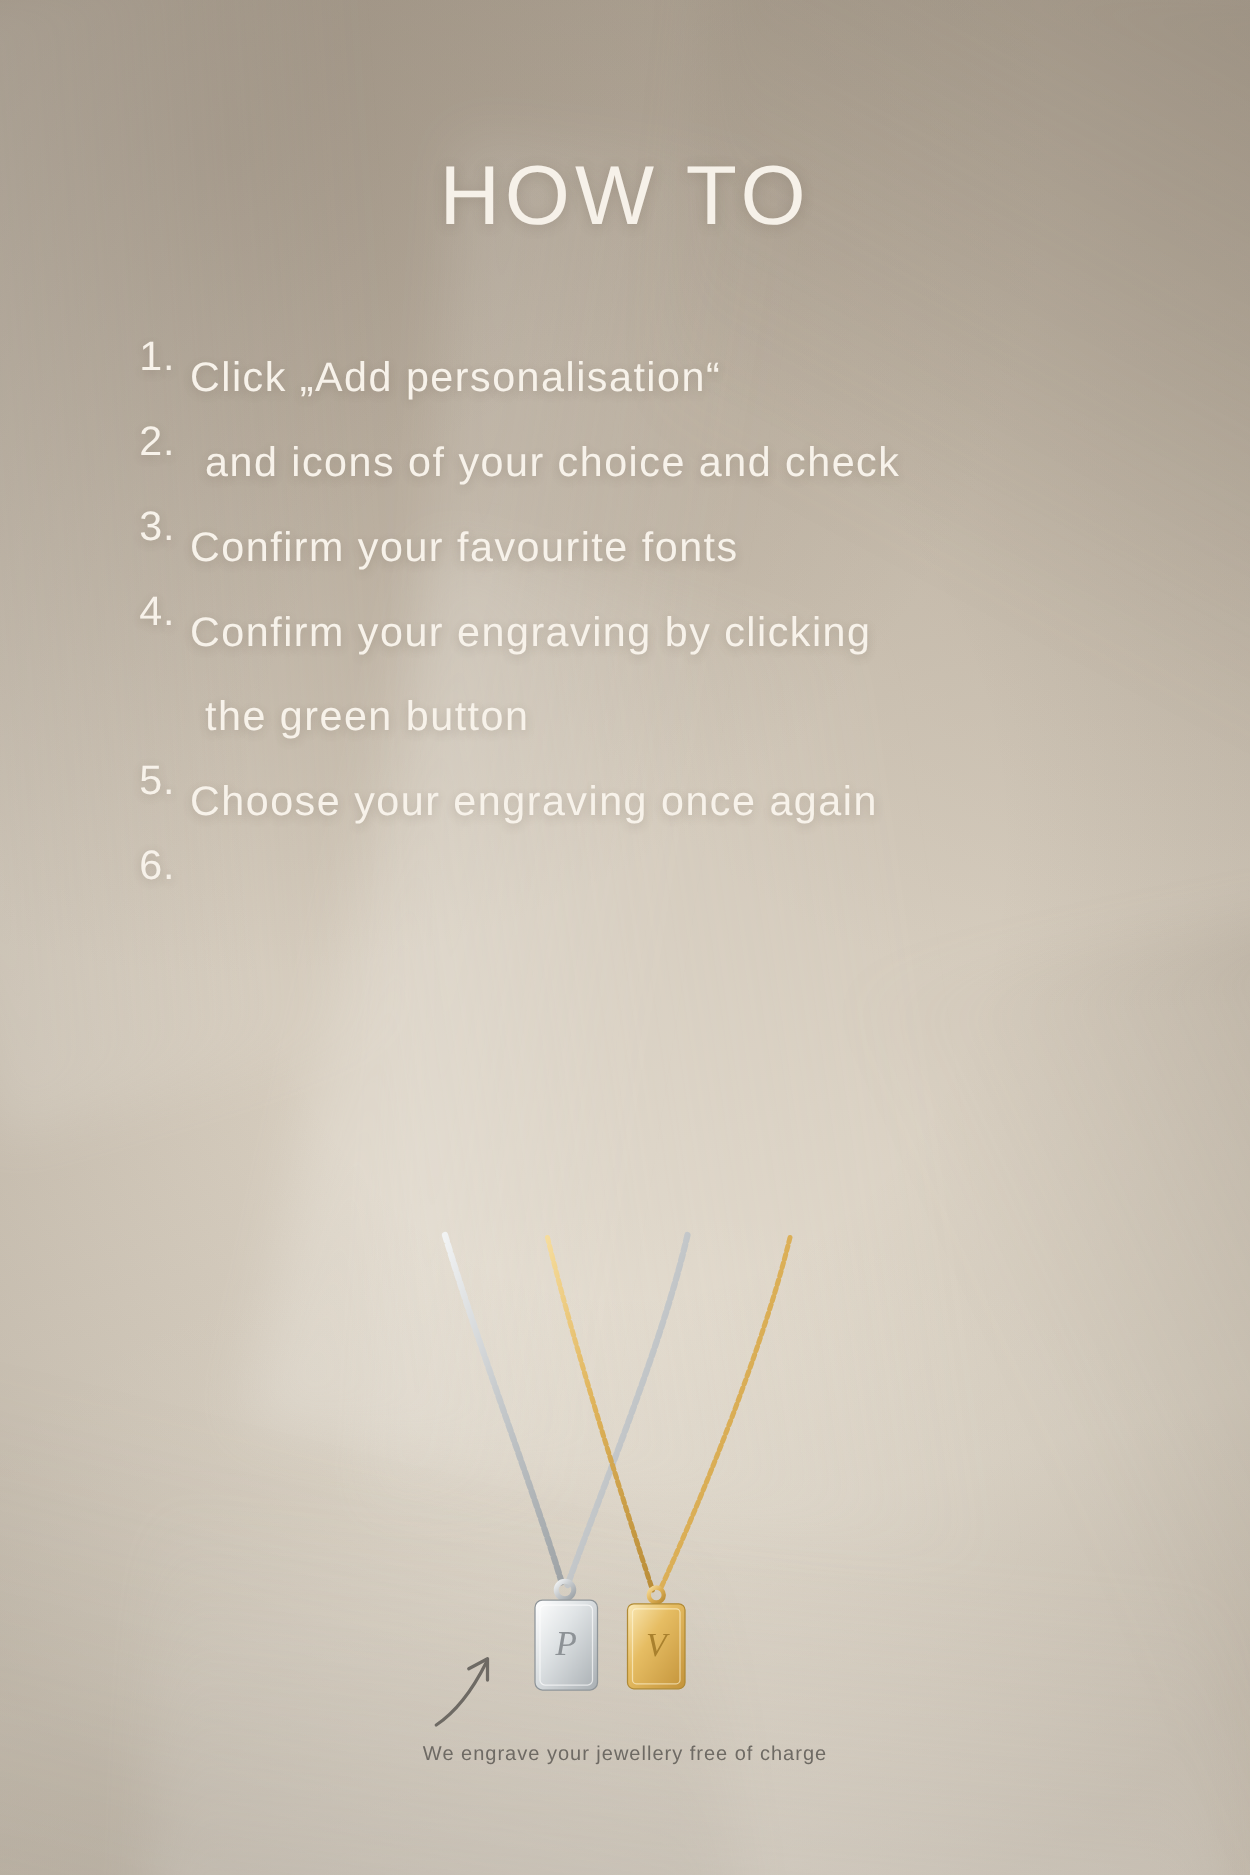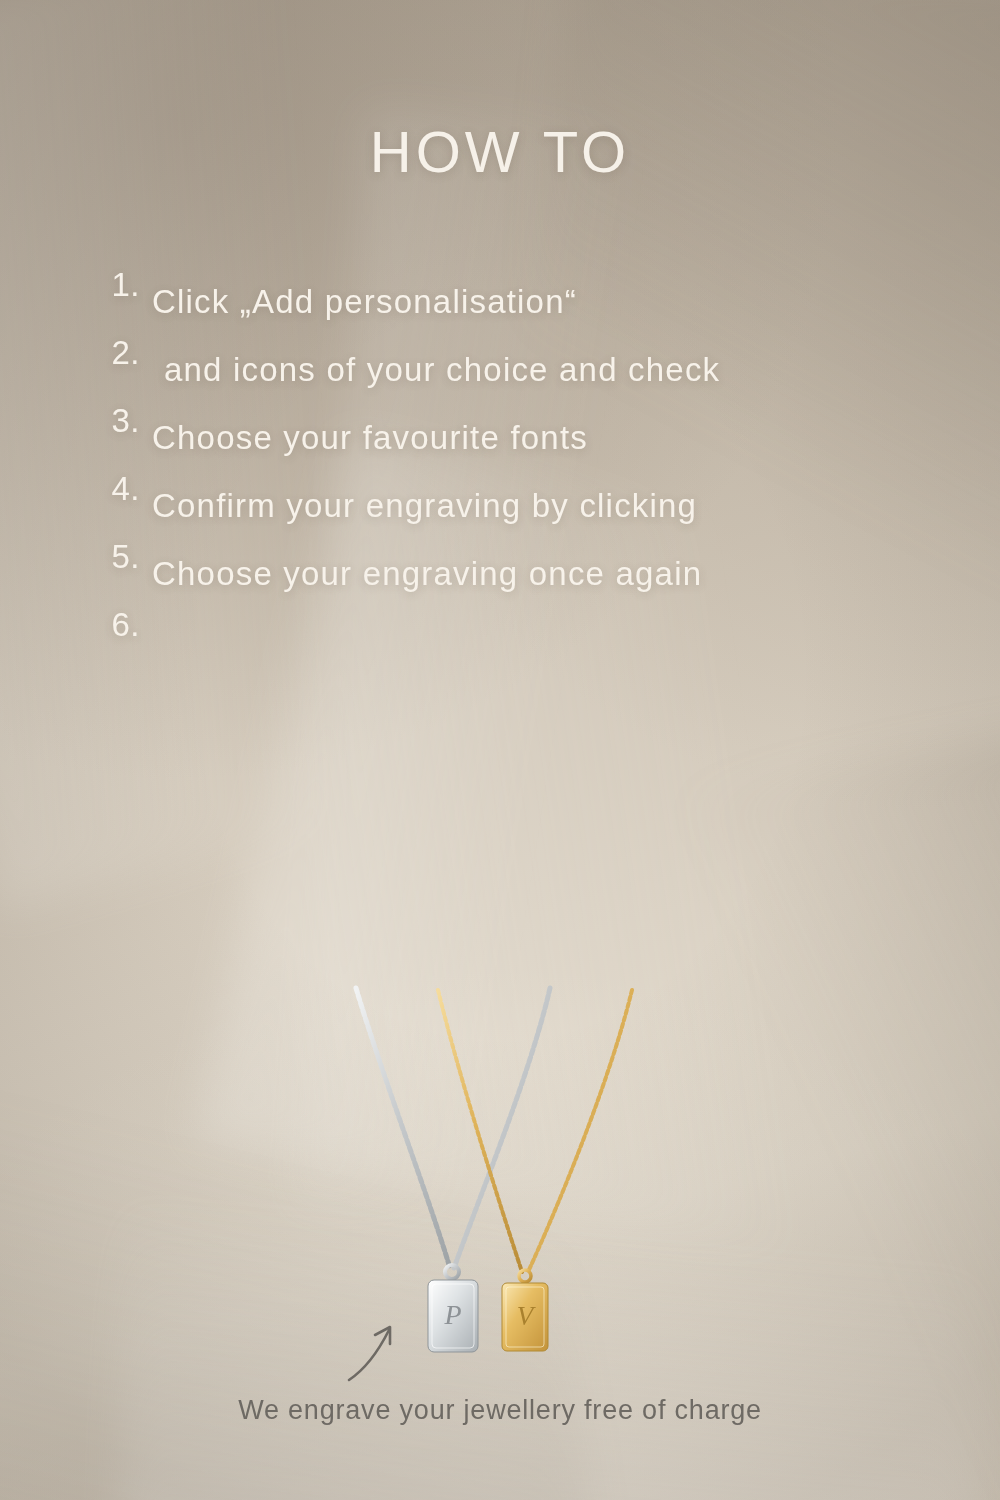--- a/index.html
+++ b/index.html
@@ -83,21 +83,21 @@
     width: 1000px;
     height: 1500px;
   }
 
   .title {
     position: absolute;
     top: 118px;
     left: 0;
     width: 1000px;
     text-align: center;
-    font-size: 58px;
+    font-size: 67px;
     letter-spacing: 4px;
     color: #f6f1e9;
     font-weight: 400;
     text-shadow: 0 2px 10px rgba(90,78,62,0.22);
     font-family: "Liberation Sans", sans-serif;
   }
 
   .steps {
     position: absolute;
     top: 268px;
@@ -154,21 +154,21 @@
     height: 70px;
   }
 
   .caption {
     position: absolute;
     top: 1395px;
     left: 0;
     width: 1000px;
     text-align: center;
     color: #6e6a64;
-    font-size: 27px;
+    font-size: 16px;
     letter-spacing: 0.8px;
   }
 </style>
 </head>
 <body>
 
 <div id="page">
 
   <div class="bg-base"></div>
   <div class="fold f1"></div>
@@ -196,28 +196,29 @@
       <div class="step">
         <div class="step-num">2.</div>
         <div class="step-body">
           <div class="step-line indent">and icons of your choice and check</div>
         </div>
       </div>
 
       <div class="step">
         <div class="step-num">3.</div>
         <div class="step-body">
-          <div class="step-line">Choose your favourite fonts</div>
+          <div class="step-line">Confirm your favourite fonts</div>
         </div>
       </div>
 
       <div class="step">
         <div class="step-num">4.</div>
         <div class="step-body">
           <div class="step-line">Confirm your engraving by clicking</div>
+          <div class="step-line indent">the green button</div>
         </div>
       </div>
 
       <div class="step">
         <div class="step-num">5.</div>
         <div class="step-body">
           <div class="step-line">Choose your engraving once again</div>
         </div>
       </div>
 

